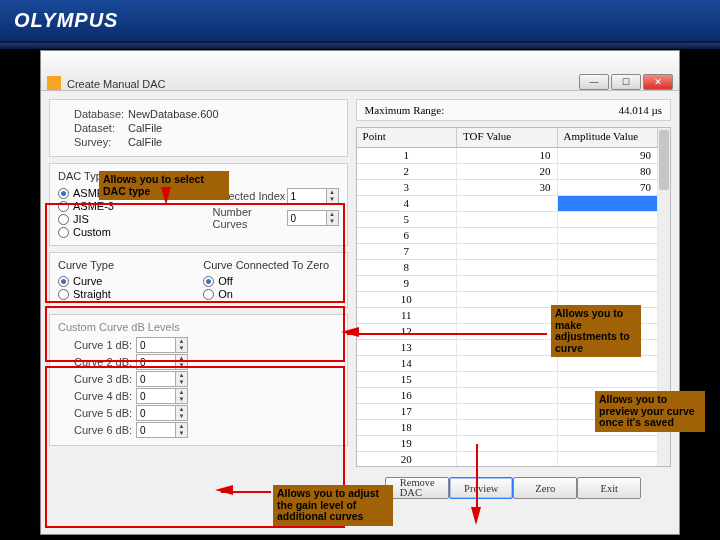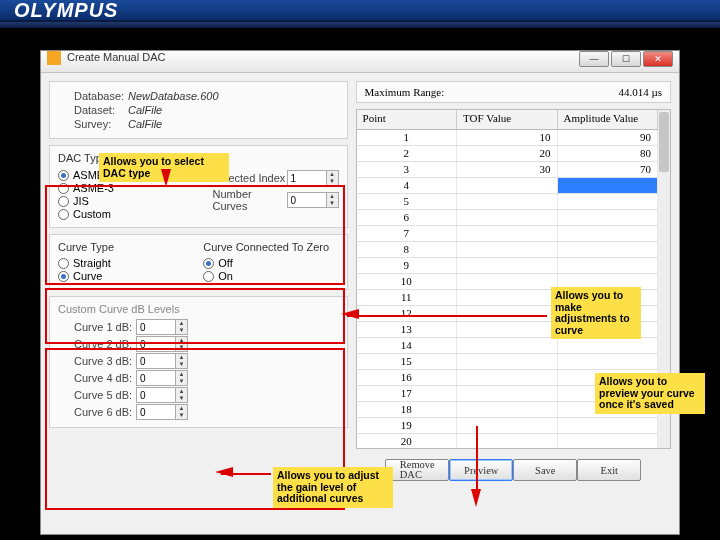--- a/index.html
+++ b/index.html
@@ -1,38 +1,38 @@
 <!DOCTYPE html>
 <html><head>
 <meta charset="utf-8">
 <style>
   * { box-sizing: border-box; margin: 0; padding: 0; }
   body { width: 720px; height: 540px; font-family: "Segoe UI", Tahoma, sans-serif; font-size: 11px; background: #000; overflow: hidden; }
 
-  .olympus-banner { height: 22px; background: linear-gradient(#1a4a9a,#0a2c6a); border-bottom: 2px solid #0a1a40; display:flex; align-items:center; padding-left:14px; }
+  .olympus-banner { height: 43px; background: linear-gradient(#1a4a9a,#0a2c6a); border-bottom: 2px solid #0a1a40; display:flex; align-items:center; padding-left:14px; }
   .olympus-banner .brand { color:#fff; font-weight:bold; font-size:20px; font-style:italic; letter-spacing:1px; }
   .subbar { height:6px; background: linear-gradient(#203a70,#0a1a40); }
 
   .window { position:absolute; left:40px; top:50px; right:40px; bottom:5px; background:#f0f0f0; border:1px solid #888; box-shadow:0 0 8px rgba(0,0,0,.3); display:flex; flex-direction:column; }
-  .titlebar { height:22px; background:linear-gradient(#fdfdfd,#e6e6e6); display:flex; align-items:flex-start; padding:0 6px; border-bottom:1px solid #c0c0c0; }
+  .titlebar { height:40px; background:linear-gradient(#fdfdfd,#e6e6e6); display:flex; align-items:flex-end; padding:0 6px; border-bottom:1px solid #c0c0c0; }
   .titlebar .app-icon { width:14px; height:14px; background:#f5a623; margin-right:6px; }
   .titlebar .title { font-size:11px; color:#333; }
   .winbtns { margin-left:auto; display:flex; gap:2px; }
   .winbtns .btn { width:30px; height:16px; background:linear-gradient(#f7f7f7,#d8d8d8); border:1px solid #888; border-radius:2px; display:flex; align-items:center; justify-content:center; font-size:9px; color:#333;}
   .winbtns .btn.close { background:linear-gradient(#f28b82,#d93025); color:#fff; }
 
   .content { flex:1; display:flex; padding:8px; gap:8px; position:relative; }
 
   .panel { background:#fafafa; border:1px solid #d0d0d0; padding:6px 8px; }
   .left-col { width:48%; display:flex; flex-direction:column; gap:6px; }
   .right-col { flex:1; display:flex; flex-direction:column; gap:6px;font-family:Liberation Serif, serif; }
 
   .row { display:flex; align-items:center; margin:2px 0; }
   .lbl { width:70px; color:#444;padding-left:16px; }
-  .val { color:#333;font-style:italic; }
+  .val { color:#333; }
 
   .group-title { color:#333; margin-bottom:4px; }
   .radio-item { display:flex; align-items:center; gap:4px; margin:1px 0; }
   .radio { width:11px; height:11px; border-radius:50%; border:1px solid #666; background:#fff; display:flex; align-items:center; justify-content:center; }
   .radio.checked::after { content:""; width:5px; height:5px; border-radius:50%; background:#3a72c8; }
   .spin { display:flex; align-items:center; }
   .spin input { width:40px; height:16px; border:1px solid #aaa; padding:0 3px; font-size:10px; text-align:left; }
   .spin .arrows { width:12px; height:16px; display:flex; flex-direction:column; border:1px solid #aaa; border-left:none; }
   .spin .arrows span { flex:1; font-size:6px; line-height:7px; text-align:center; background:#eee; color:#444; }
 
@@ -54,21 +54,21 @@
   .grow.sel div:last-child { background:#2d7dff; }
   .scrollbar { position:absolute; right:0; top:0; bottom:0; width:12px; background:#eee; }
   .scrollbar .thumb { position:absolute; left:1px; right:1px; top:2px; height:60px; background:#c6c6c6; border-radius:2px; }
 
   .btnrow { display:flex; justify-content:center; margin-top:4px; }
   .wbtn { min-width:64px; height:22px; border:1px solid #888; background:linear-gradient(#fdfdfd,#e1e1e1); border-radius:2px; font-size:10.5px; display:flex; align-items:center; justify-content:center; color:#333;}
   .wbtn.hl { border:1.5px solid #2d7dff; box-shadow:0 0 0 1px #9fc3ff inset; }
 
   
   .annot { position:absolute; border:2px solid #d00; }
-  .callout { position:absolute; background:#fde047; padding:3px 4px; font-size:10.5px; font-weight:700; color:#000; max-width:130px; line-height:1.1; }
+  .callout { position:absolute; background:#a16207; padding:3px 4px; font-size:10.5px; font-weight:700; color:#000; max-width:130px; line-height:1.1; }
   .arrow { position:absolute; width:0; height:0; }
   .arrow.down { border-left:5px solid transparent; border-right:5px solid transparent; border-top:18px solid #d00; }
   .arrow.left { border-top:5px solid transparent; border-bottom:5px solid transparent; border-right:18px solid #d00; }
   .arrow-line { position:absolute; background:#d00; }
 </style>
 </head>
 <body>
 
 <div class="olympus-banner">
   <span class="brand">OLYMPUS</span>
@@ -149,26 +149,26 @@
           </div>
         </div>
       </div>
 
       <div class="panel">
         <div class="two-col">
           <div class="col">
             <div class="group-title">Curve Type</div>
             <div id="curvetype-opts">
                 <div class="radio-item">
+                  <span class="radio checked"></span>
+                  <span>Curve</span>
+                </div>
+                <div class="radio-item">
                   <span class="radio "></span>
                   <span>Straight</span>
-                </div>
-                <div class="radio-item">
-                  <span class="radio checked"></span>
-                  <span>Curve</span>
                 </div>
               </div>
           </div>
           <div class="col">
             <div class="group-title">Curve Connected To Zero</div>
             <div id="curvezero-opts">
                 <div class="radio-item">
                   <span class="radio checked"></span>
                   <span>Off</span>
                 </div>
@@ -362,21 +362,21 @@
             </div>
           </div>
         <div class="scrollbar">
             <div class="thumb"></div>
           </div>
       </div>
       <div class="btnrow">
         <div class="wbtn" style="white-space:pre;line-height:1">Remove
 DAC</div>
         <div class="wbtn hl">Preview</div>
-        <div class="wbtn">Save</div>
+        <div class="wbtn">Zero</div>
         <div class="wbtn">Exit</div>
       </div>
     </div>
 
     <div class="callout" style="left:58px; top:80px;">Allows you to select DAC type</div>
     <div class="arrow down" style="left:120px; top:96px;"></div>
     <div class="annot" style="left:4px; top:112px; width:300px; height:100px;"></div>
 
     <div class="annot" style="left:4px; top:215px; width:300px; height:56px;"></div>
     <div class="arrow-line" style="left:306px; top:242px; width:200px; height:2px;"></div>

